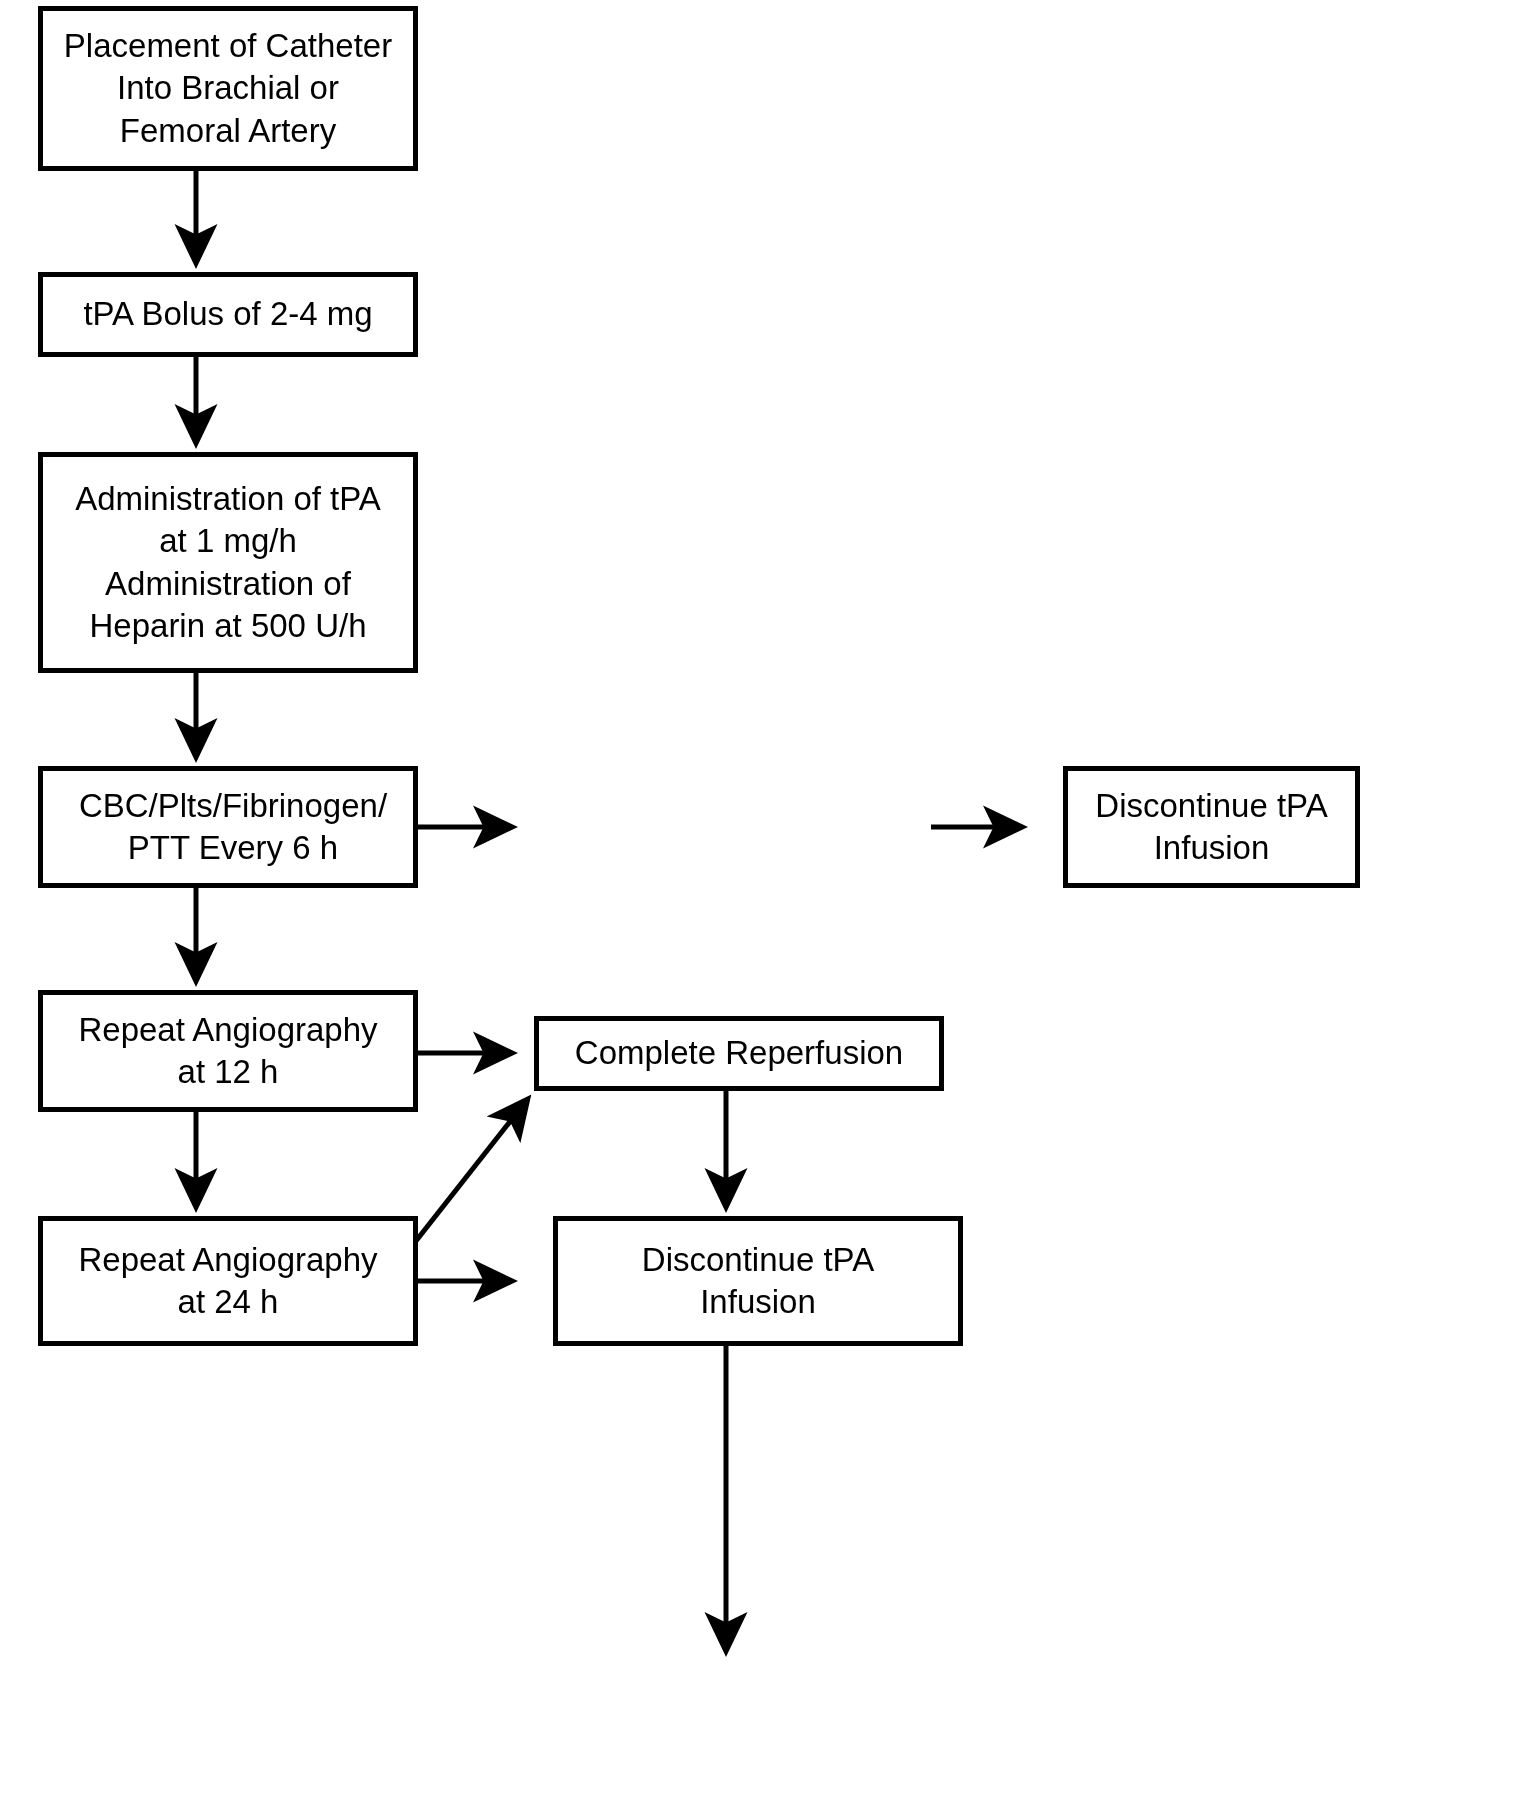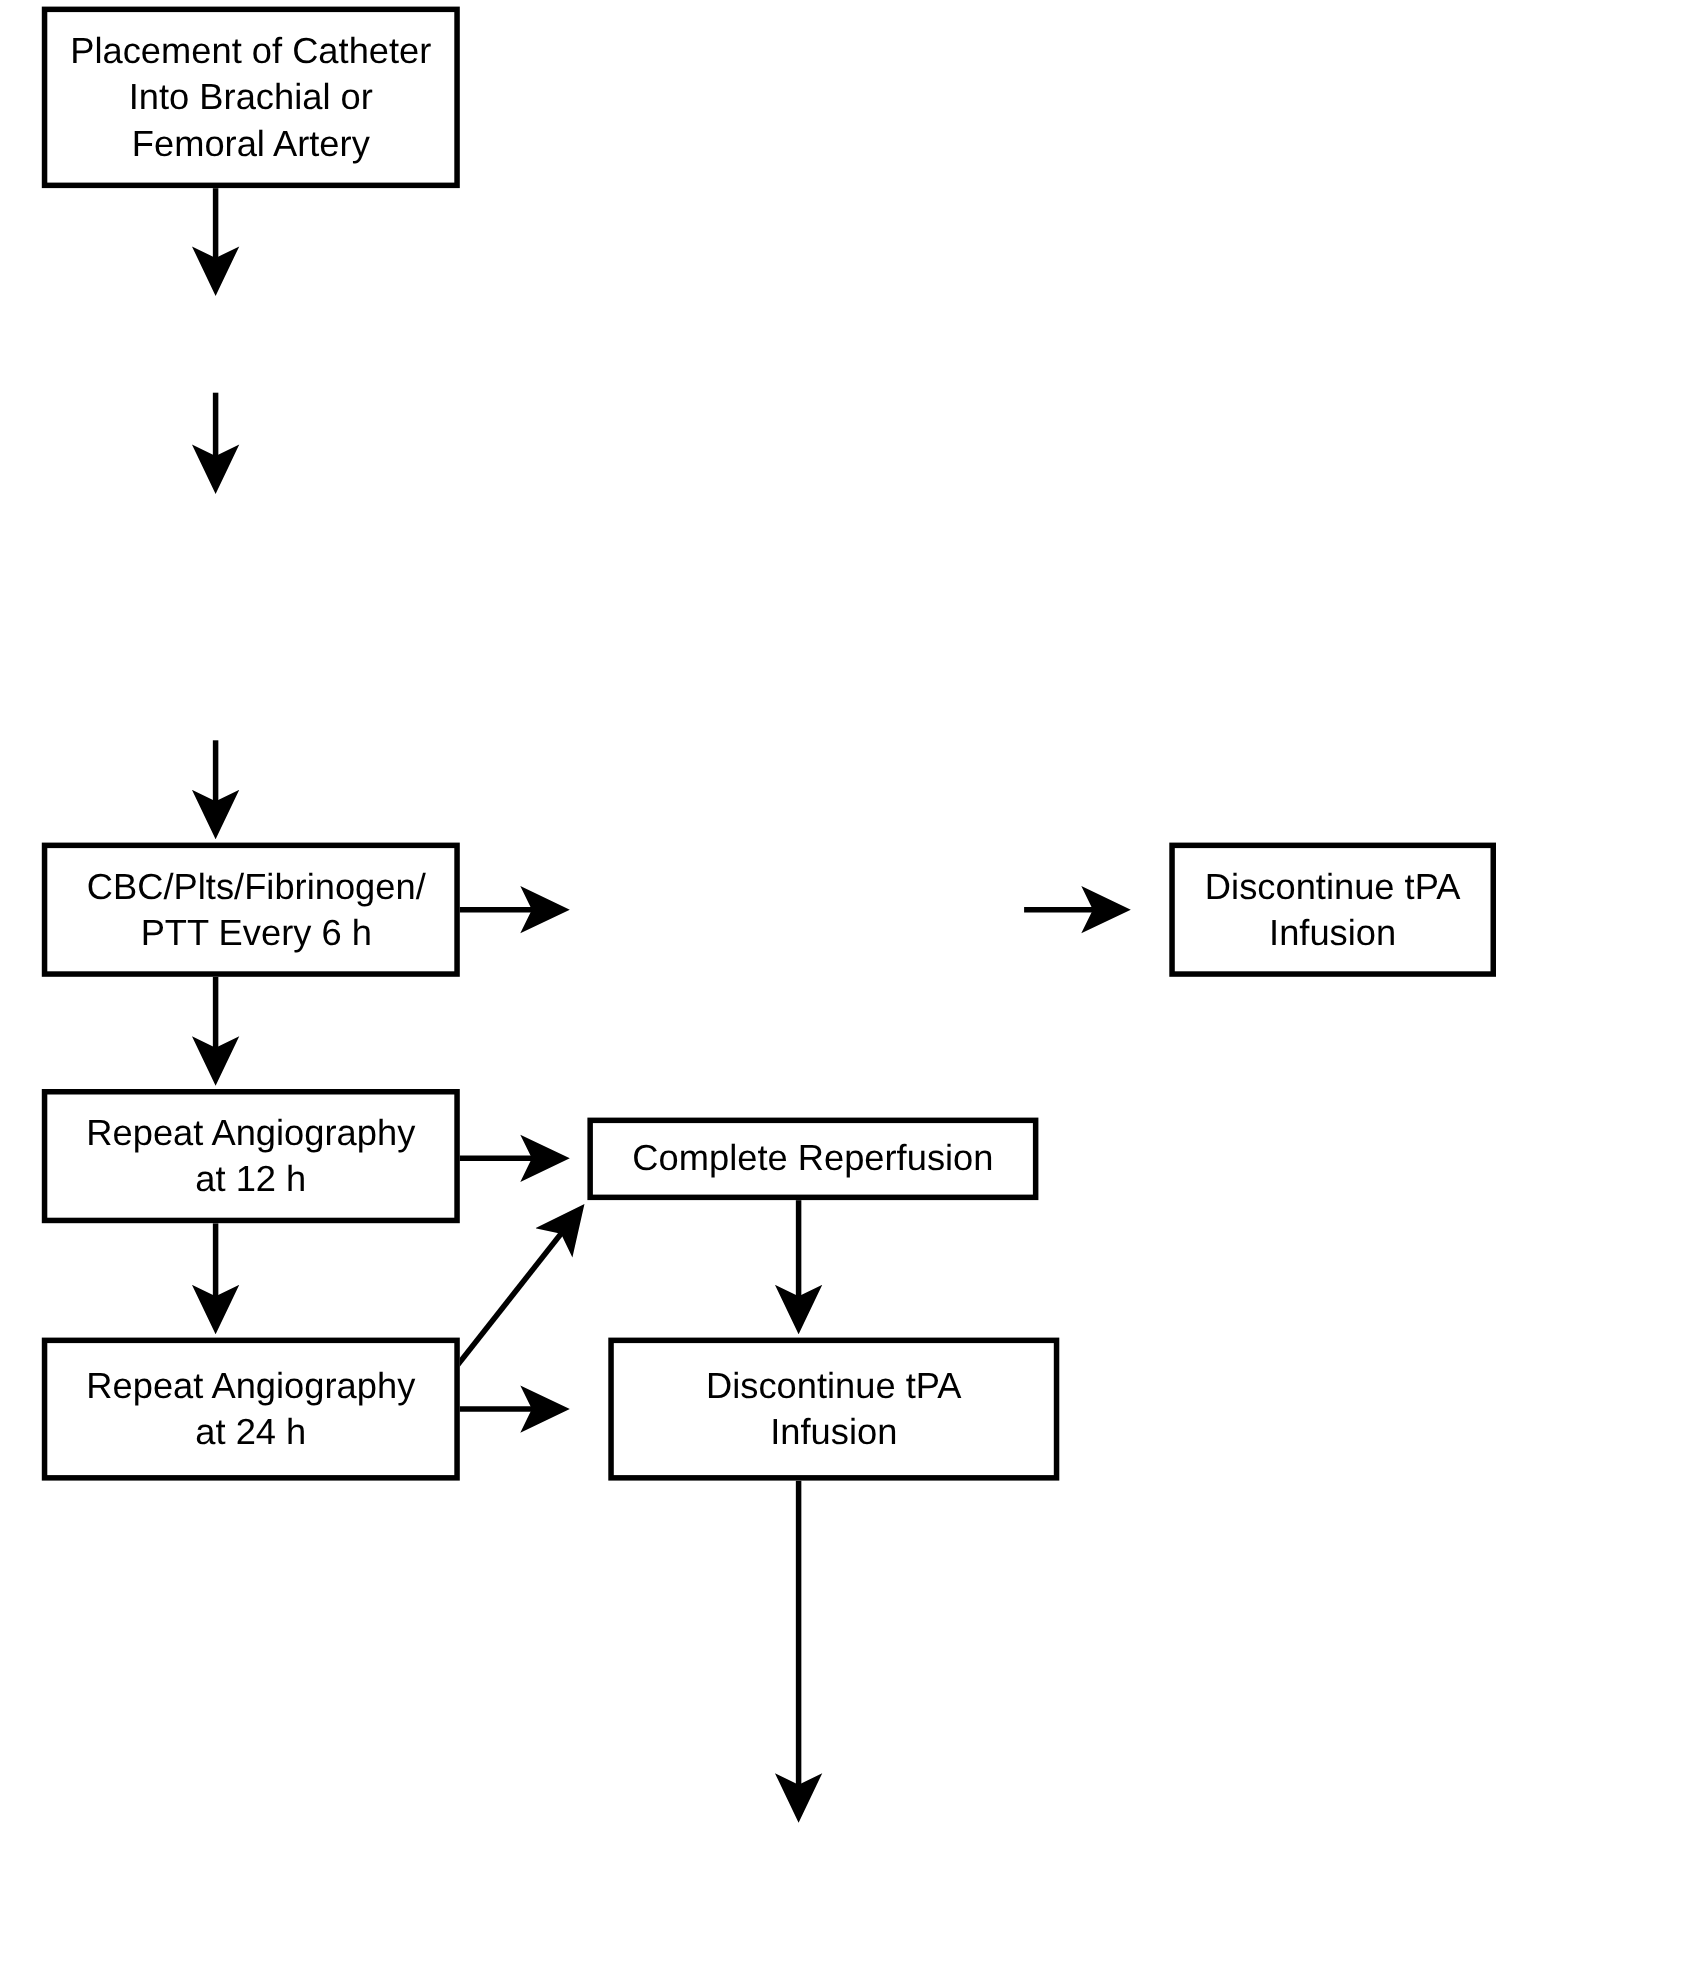--- a/index.html
+++ b/index.html
@@ -100,20 +100,25 @@
     </g>
 
     <g>
       <line x1="726" y1="1346" x2="726" y2="1650" stroke="#000000" stroke-width="5" marker-end="url(#arrowhead)"></line>
     </g>
   </svg>
 
   <div class="node" style="left: 6px; top: 6px; width: 380px; height: 165px;">Placement of Catheter
 Into Brachial or
 Femoral Artery</div>
+  <div class="node" style="left: 6px; top: 272px; width: 380px; height: 85px;">tPA Bolus of 2-4 mg</div>
+  <div class="node" style="left: 6px; top: 452px; width: 380px; height: 221px;">Administration of tPA
+at 1 mg/h
+Administration of
+Heparin at 500 U/h</div>
   <div class="node" style="left: 6px; top: 766px; width: 380px; height: 122px; padding-left: 18px;">CBC/Plts/Fibrinogen/
 PTT Every 6 h</div>
   <div class="node" style="left: 1031px; top: 766px; width: 297px; height: 122px;">Discontinue tPA
 Infusion</div>
   <div class="node" style="left: 6px; top: 990px; width: 380px; height: 122px;">Repeat Angiography
 at 12 h</div>
   <div class="node" style="left: 502px; top: 1016px; width: 410px; height: 75px;">Complete Reperfusion</div>
   <div class="node" style="left: 6px; top: 1216px; width: 380px; height: 130px;">Repeat Angiography
 at 24 h</div>
   <div class="node" style="left: 521px; top: 1216px; width: 410px; height: 130px;">Discontinue tPA

